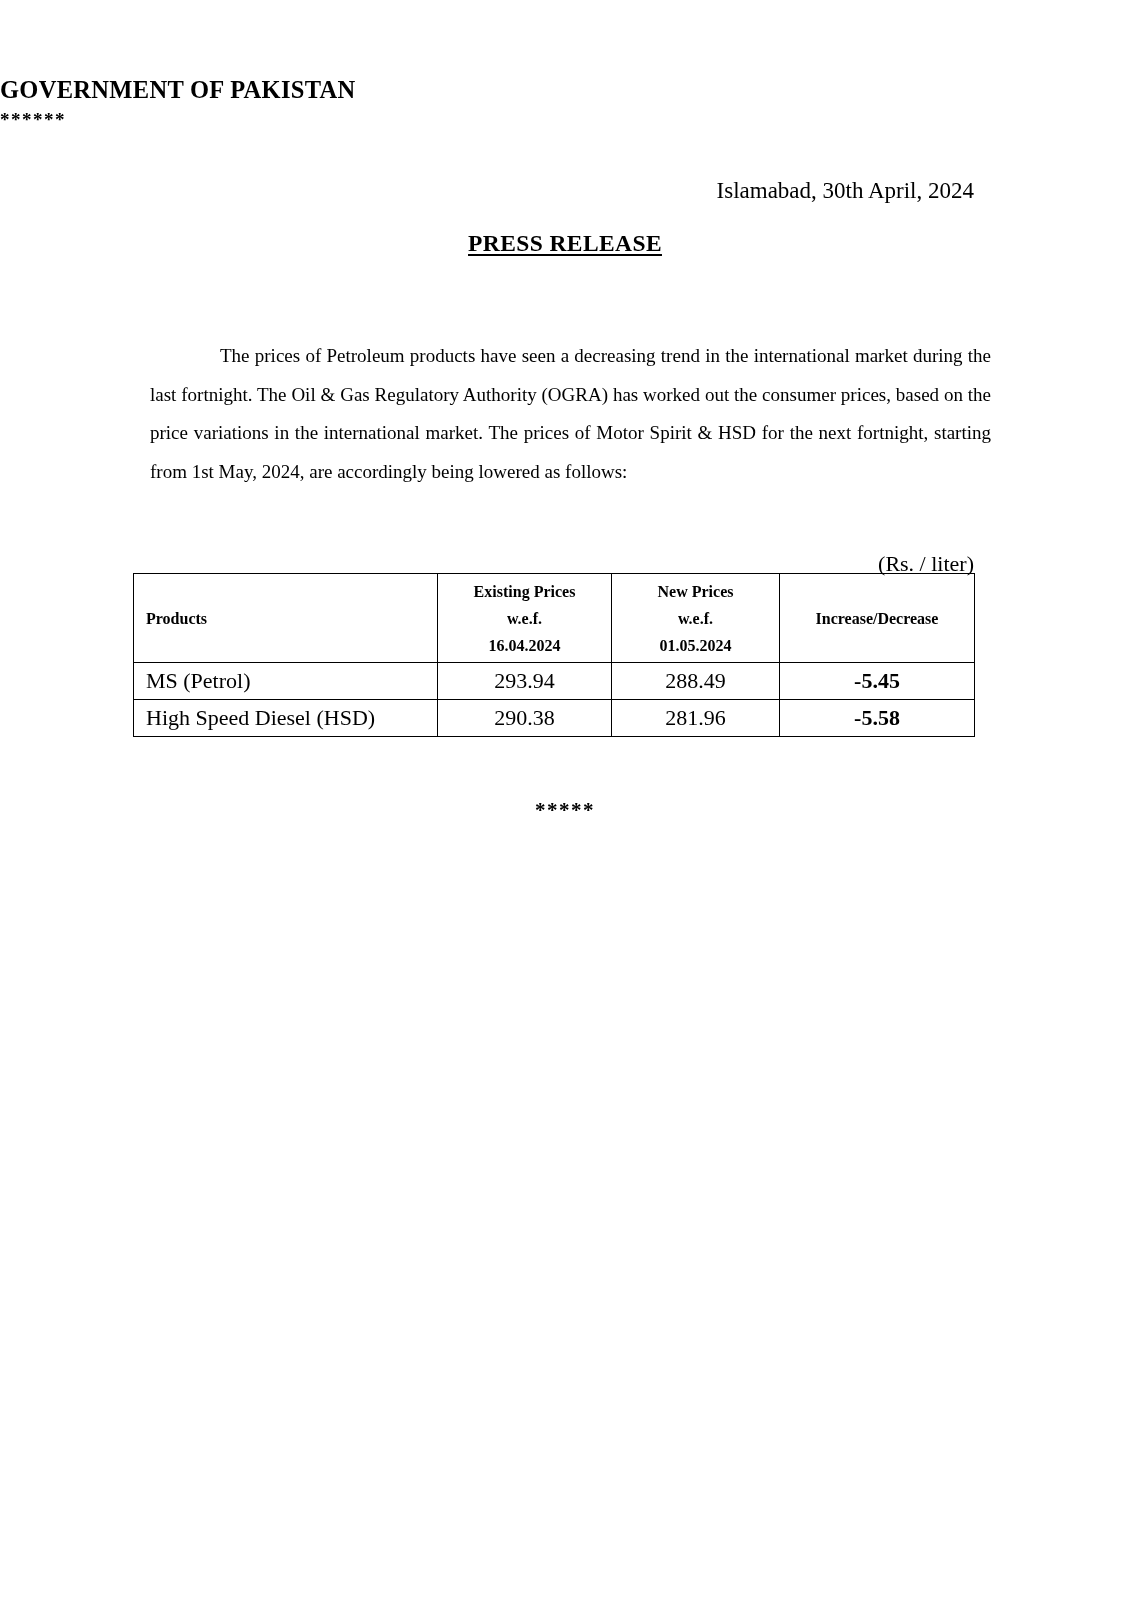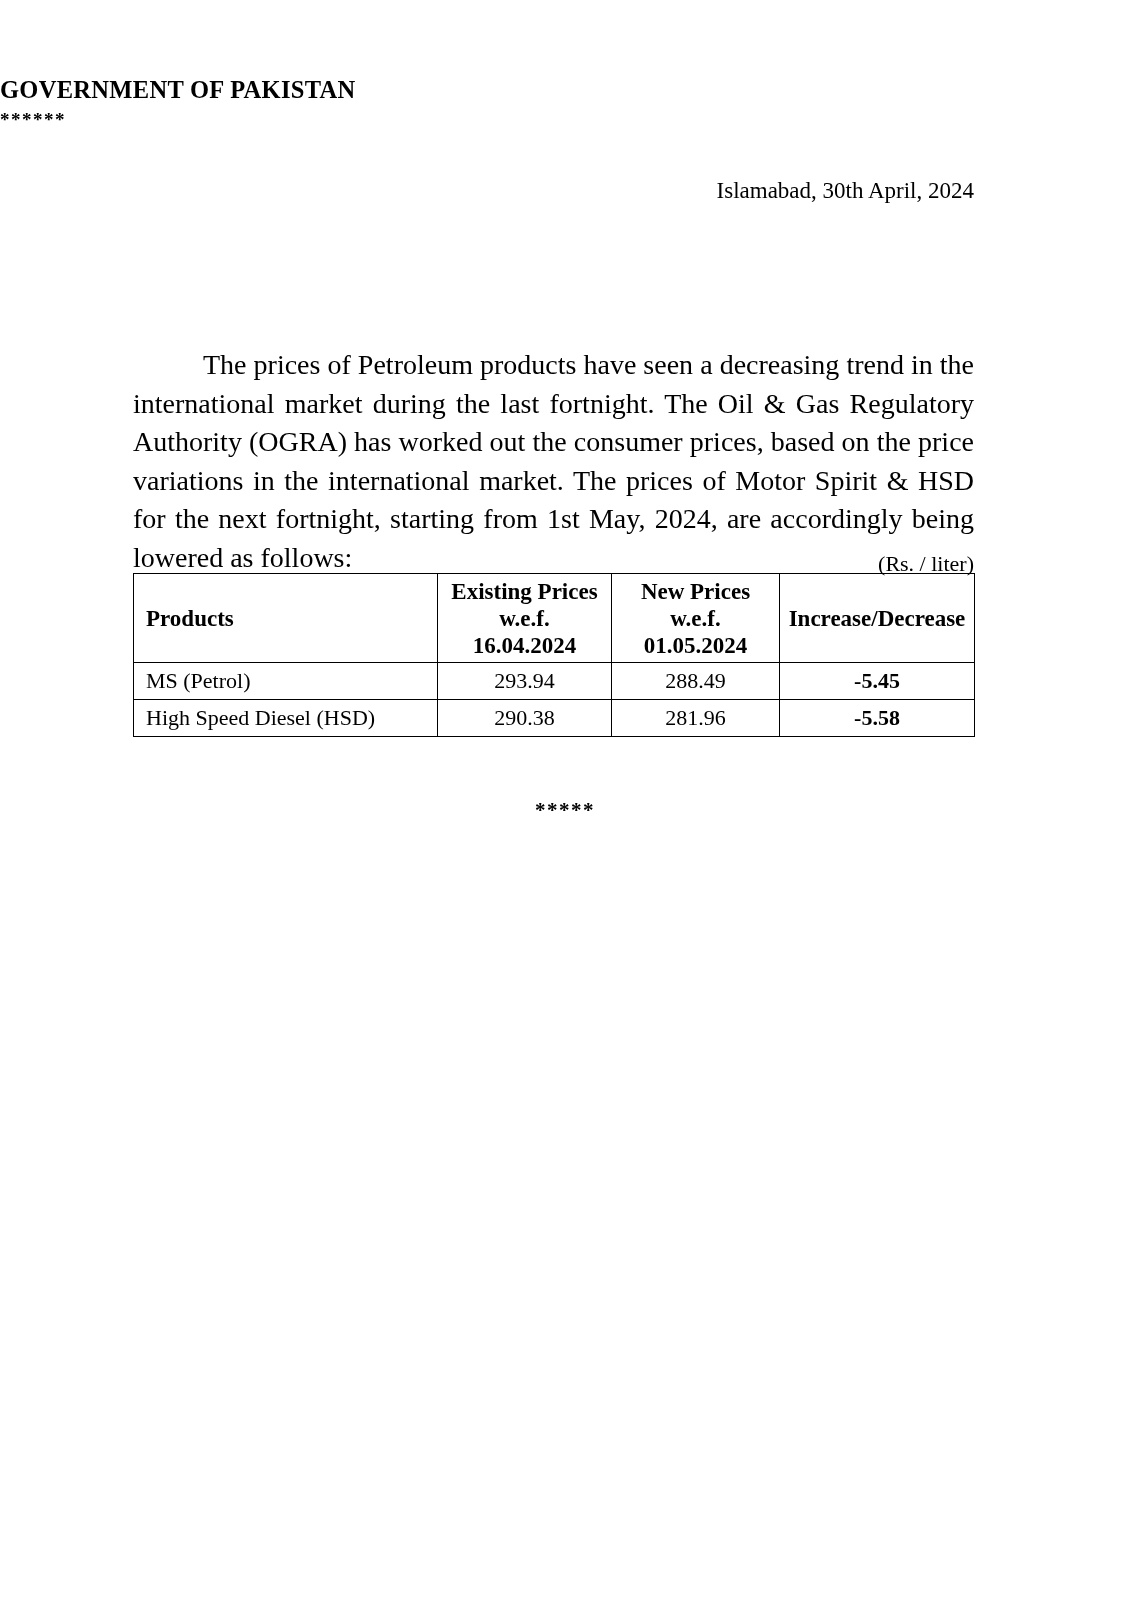--- a/index.html
+++ b/index.html
@@ -72,24 +72,24 @@
     font-weight: bold;
     font-size: 23.5px;
     text-decoration: underline;
     text-underline-offset: 3px;
     letter-spacing: 0.4px;
   }
 
   
   .body-copy {
     position: absolute;
-    left: 133px;
+    left: 150px;
     top: 318px;
     width: 841px;
-    font-size: 28px;
+    font-size: 19px;
     line-height: 38.6px;
     text-align: justify;
     text-indent: 70px;
     hyphens: none;
   }
 
   
   .unit-note {
     position: absolute;
     left: 133px;
@@ -116,21 +116,21 @@
     border: 1.6px solid #000000;
     padding: 0;
   }
   col.c-product { width: 304px; }
   col.c-existing { width: 174px; }
   col.c-new { width: 168px; }
   col.c-change { width: 195px; }
 
   thead th {
     font-weight: bold;
-    font-size: 23px;
+    font-size: 16px;
     line-height: 27px;
     vertical-align: middle;
     height: 88px;
   }
   thead th.h-product {
     text-align: left;
     padding-left: 12px;
   }
   thead th.h-col {
     text-align: center;
@@ -172,20 +172,23 @@
 
 <div class="page">
 
   <div class="letterhead">
     <div class="org-line">GOVERNMENT OF PAKISTAN</div>
     <div class="stars-top">******</div>
   </div>
 
   <div class="dateline">Islamabad, 30th April, 2024</div>
 
+  <div class="doc-title">
+    <span>PRESS RELEASE</span>
+  </div>
 
   <p class="body-copy">The prices of Petroleum products have seen a decreasing trend in the international market during the last fortnight. The Oil &amp; Gas Regulatory Authority (OGRA) has worked out the consumer prices, based on the price variations in the international market. The prices of Motor Spirit &amp; HSD for the next fortnight, starting from 1st May, 2024, are accordingly being lowered as follows:</p>
 
   <div class="unit-note">(Rs. / liter)</div>
 
   <div class="price-table-wrap">
     <table class="price-table">
       <colgroup>
         <col class="c-product">
         <col class="c-existing">

